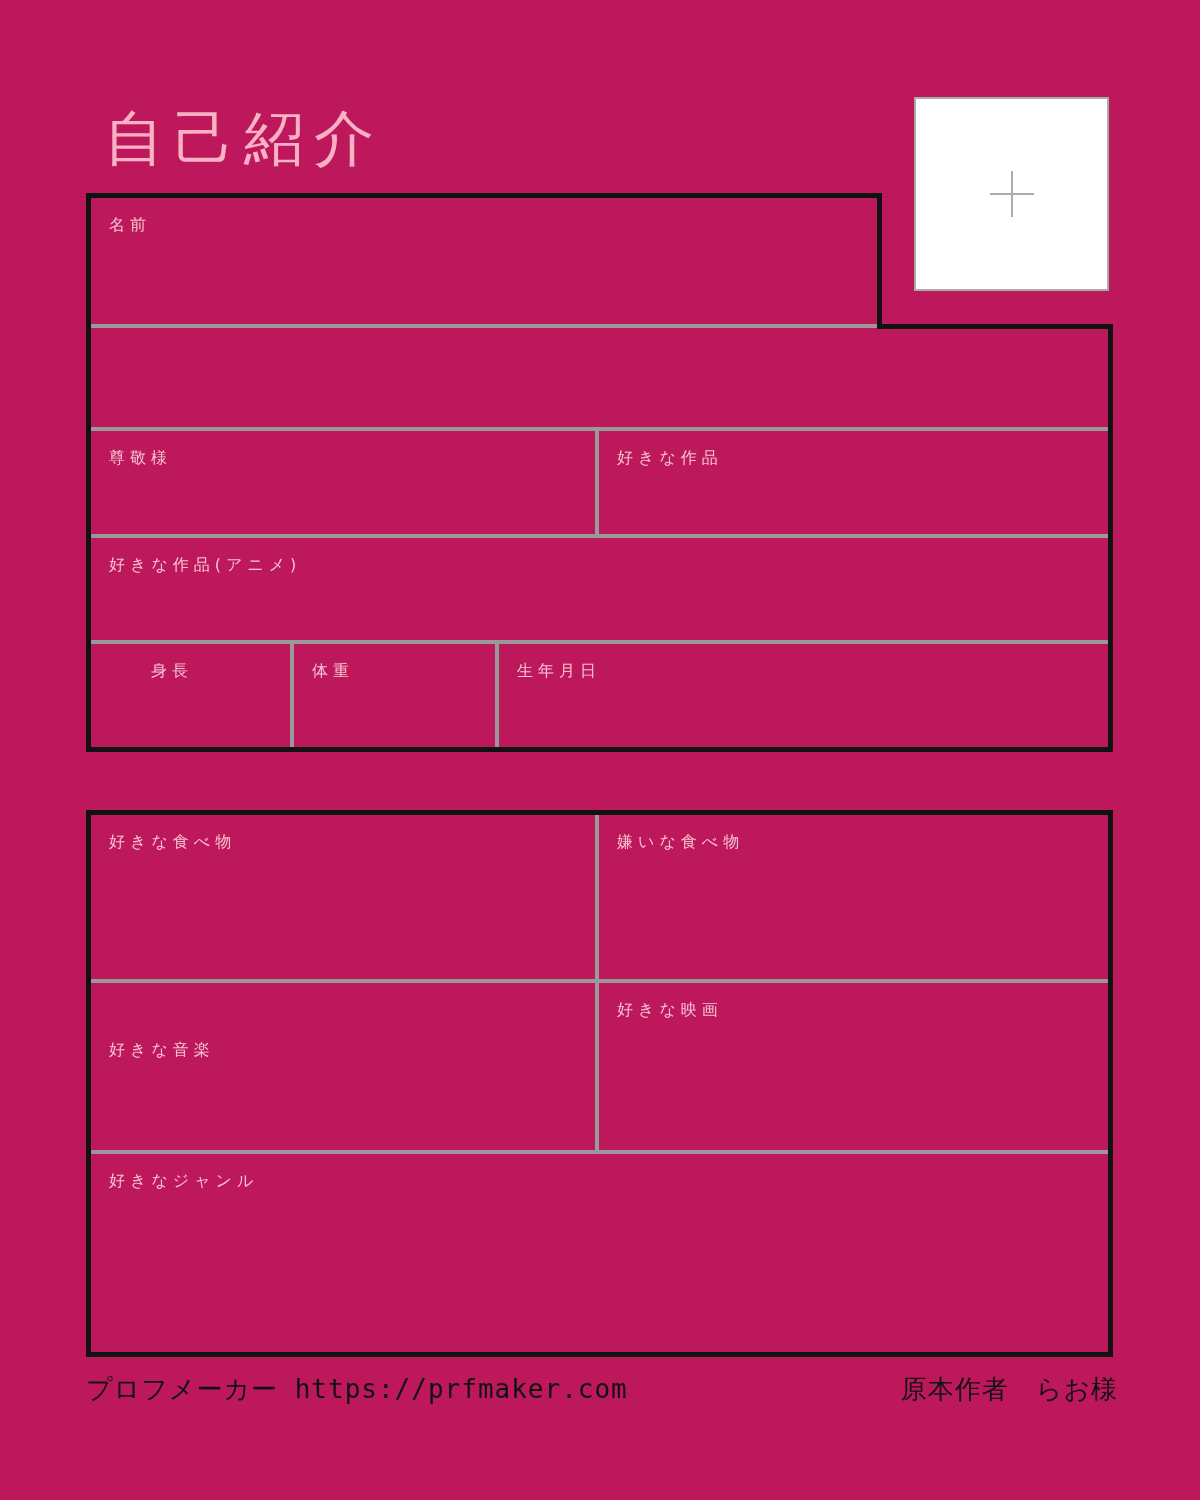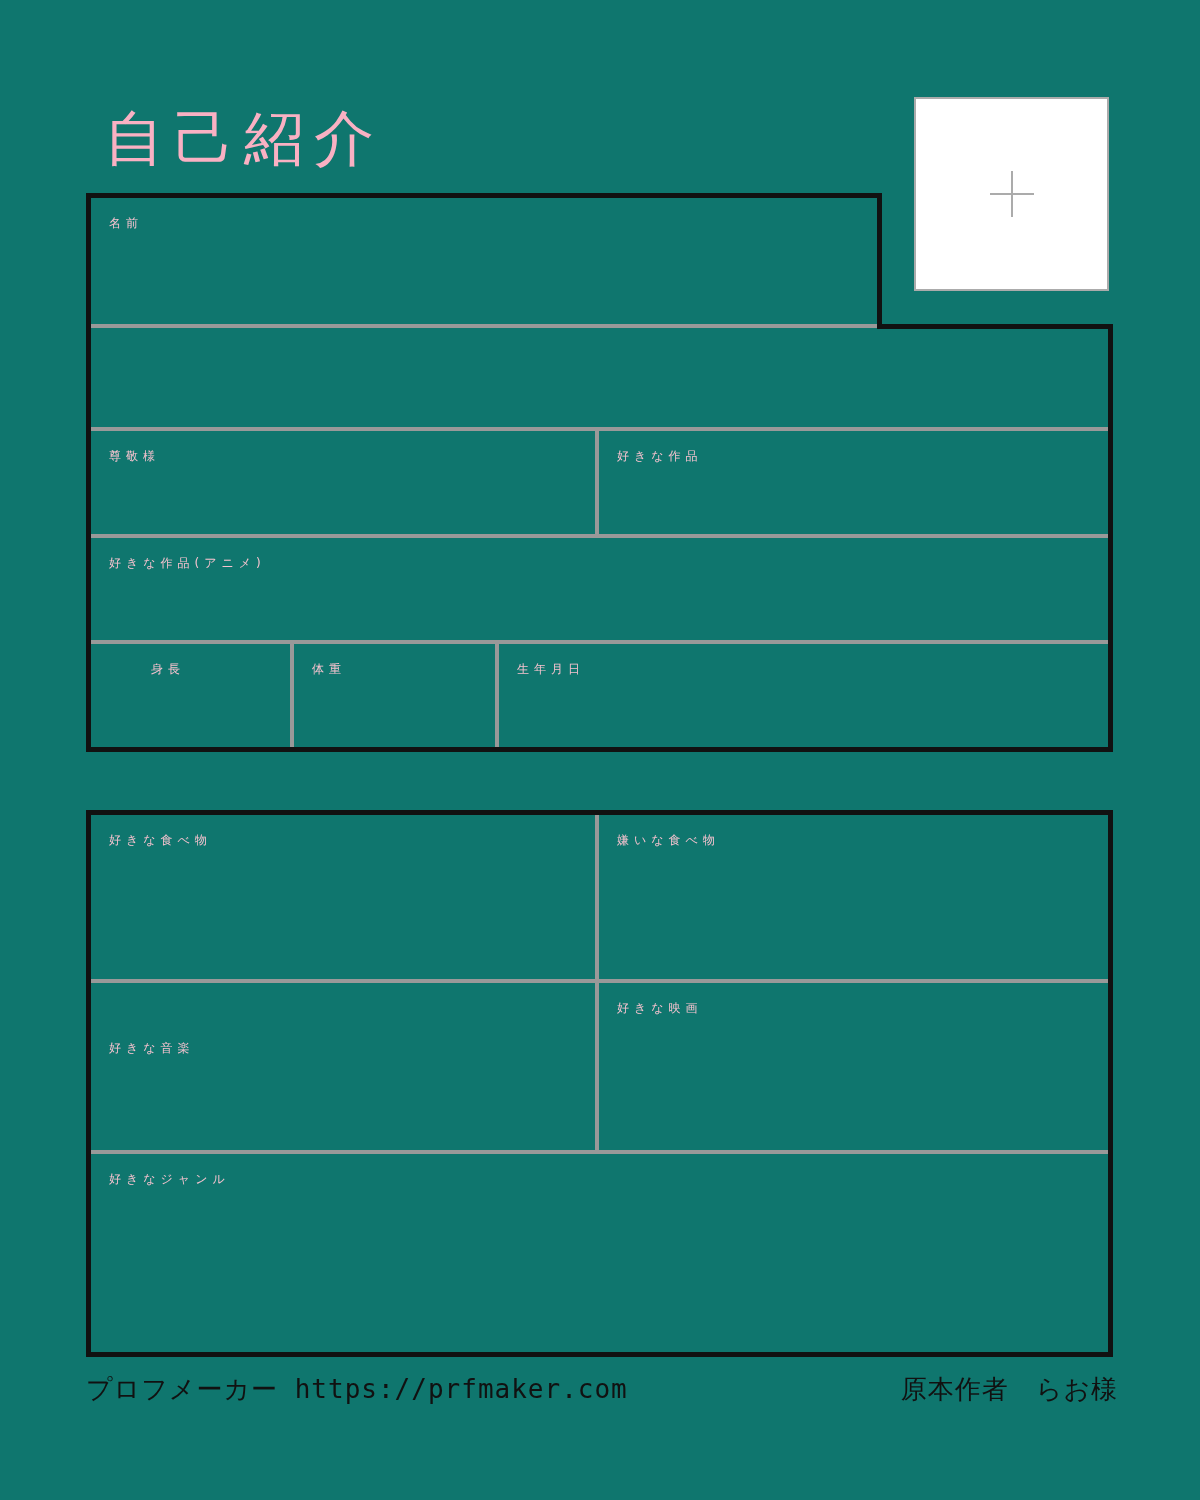--- a/index.html
+++ b/index.html
@@ -1,21 +1,21 @@
 <!DOCTYPE html>
 <html><head>
 <meta charset="utf-8">
 <style>
   html,body{margin:0;padding:0;}
   body{
     width:1200px;height:1500px;background:#ffffff;
     font-family:"DejaVu Sans","Liberation Sans",sans-serif;
     -webkit-font-smoothing:antialiased;
   }
-  .sheet{position:relative;width:1200px;height:1500px;background:#0f766e;overflow:hidden;}
+  .sheet{position:relative;width:1200px;height:1500px;background:#be185d;overflow:hidden;}
 
   
   .page-title{
     position:absolute;left:104px;top:108px;
     font-size:60px;line-height:1;letter-spacing:10px;
     color:#f9b1c3;font-weight:400;white-space:nowrap;
   }
 
   
   .photo-box{
@@ -41,21 +41,21 @@
     border:5px solid #111;box-sizing:border-box;
   }
 
   
   .divider{position:absolute;background:#999999;}
 
   
   .cell{position:absolute;box-sizing:border-box;background:transparent;}
   .cell .label{
     display:inline-block;margin:17px 0 0 18px;
-    font-size:12px;letter-spacing:5px;color:#f7c3cf;white-space:nowrap;
+    font-size:16px;letter-spacing:5px;color:#f7c3cf;white-space:nowrap;
   }
 
   
   .credit{
     position:absolute;top:1372px;font-size:26px;color:#111;
     font-family:"DejaVu Sans Mono","Liberation Mono","DejaVu Sans",sans-serif;
     letter-spacing:1px;white-space:nowrap;
   }
   .credit.left{left:86px;}
   .credit.right{right:82px;}

